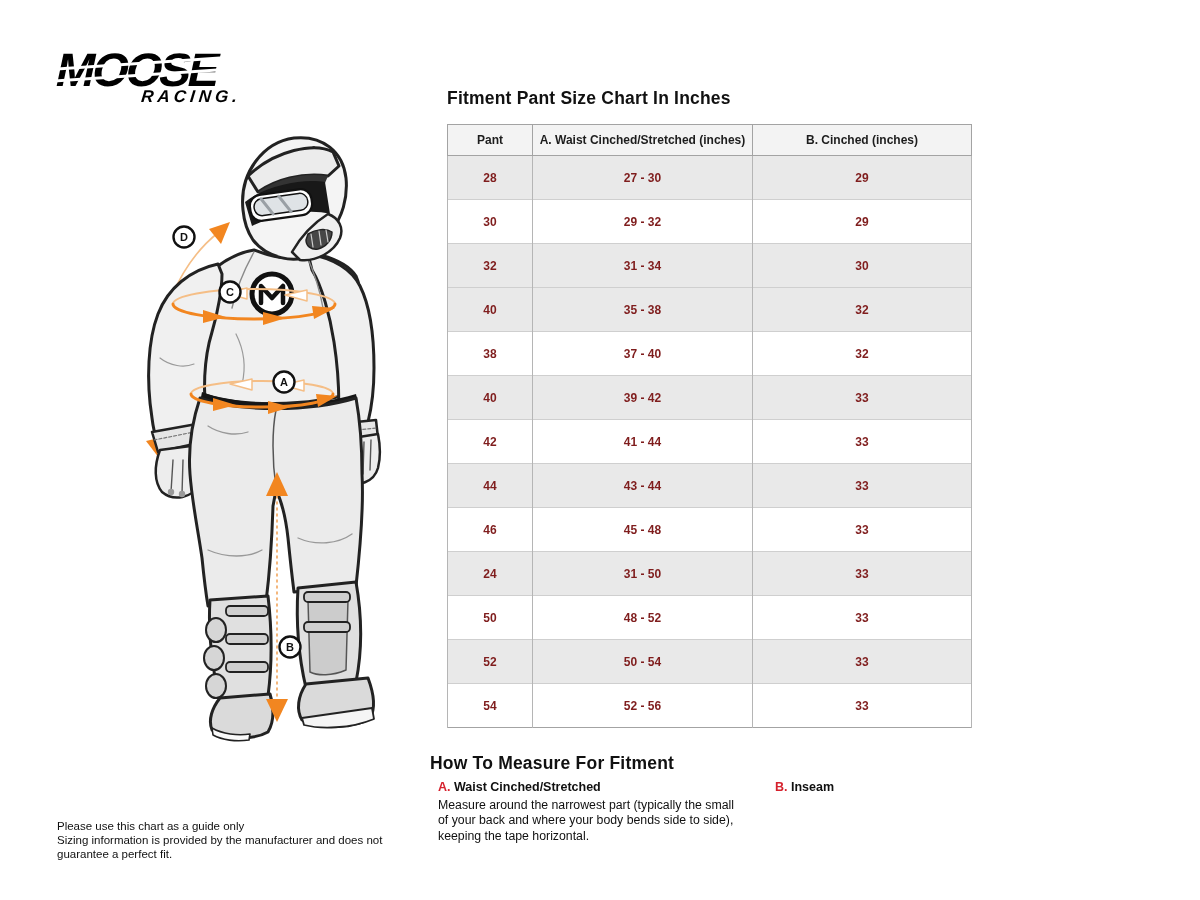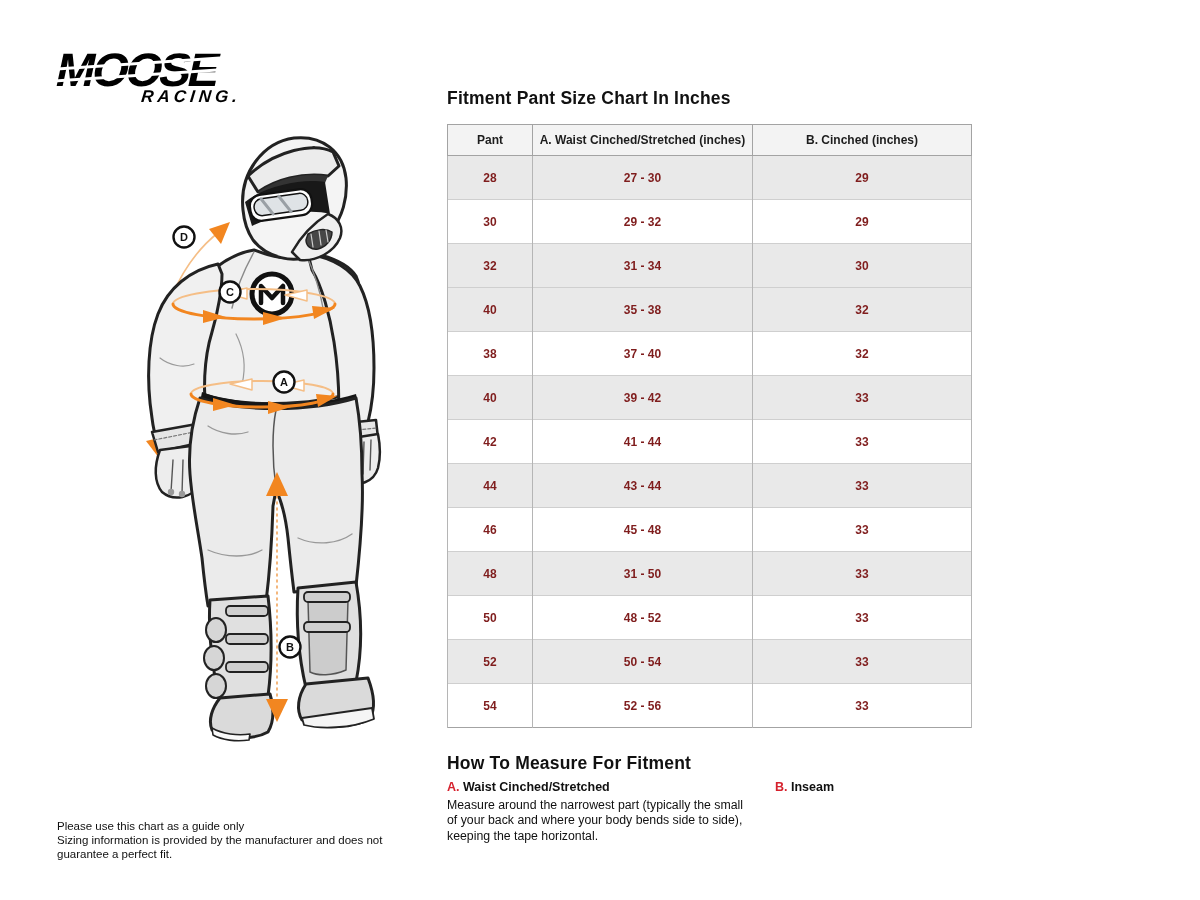--- a/index.html
+++ b/index.html
@@ -10,35 +10,35 @@
   .logo{position:absolute;left:57px;top:48px;width:190px;}
   .logo-top-wrap{position:relative;display:inline-block;transform:skewX(-12deg);}
   .logo-top{font-size:47px;font-weight:bold;letter-spacing:-3px;line-height:44px;color:#000;}
   .slit{position:absolute;left:-4px;right:-4px;height:3px;background:#fff;transform:rotate(-4deg);}
   .slit1{top:14px}.slit2{top:26px}
   .logo-bottom{font-size:17px;font-weight:bold;font-style:italic;letter-spacing:4px;
                text-align:right;margin-top:-5px;padding-right:6px;color:#000;transform:skewX(-6deg);}
 
   
   .chart-title{position:absolute;left:447px;top:88px;font-size:17.5px;font-weight:bold;letter-spacing:.2px;}
-  .howto-title{position:absolute;left:447px;top:753px;font-size:17.5px;font-weight:bold;letter-spacing:.2px;}
+  .howto-title{position:absolute;left:430px;top:753px;font-size:17.5px;font-weight:bold;letter-spacing:.2px;}
 
   
   table.size-table{position:absolute;left:447px;top:124px;width:524px;border-collapse:collapse;
                    table-layout:fixed;border:1px solid #a3a3a3;}
   .size-table th{height:28px;background:#f3f3f3;border:1px solid #a3a3a3;
                  font-size:12px;font-weight:bold;color:#1d1d1d;text-align:center;}
   .size-table td{height:41px;border-left:1px solid #b5b5b5;border-right:1px solid #b5b5b5;
                  border-top:1px solid #cfcfcf;text-align:center;font-size:12px;
                  font-weight:bold;color:#7f1d1d;background:#ffffff;}
   .size-table tr.shade td{background:#e9e9e9;}
 
   
   .howto-col{position:absolute;top:780px;font-size:12.3px;line-height:15.5px;color:#101010;}
-  .howto-a{left:447px;width:298px;}
+  .howto-a{left:438px;width:298px;}
   .howto-b{left:775px;width:308px;}
   .howto-head{font-weight:bold;font-size:12.5px;margin:0 0 2px 0;}
   .howto-letter{color:#d6212d;}
   .howto-text{margin:0;}
 
   
   .disclaimer{position:absolute;left:57px;top:819px;width:380px;font-size:11.5px;line-height:14px;color:#101010;}
 
   
   .figure{position:absolute;left:40px;top:130px;width:400px;height:630px;}
@@ -113,21 +113,21 @@
           <td>44</td>
           <td>43 - 44</td>
           <td>33</td>
         </tr>
       <tr>
           <td>46</td>
           <td>45 - 48</td>
           <td>33</td>
         </tr>
       <tr class="shade">
-          <td>48</td>
+          <td>24</td>
           <td>31 - 50</td>
           <td>33</td>
         </tr>
       <tr>
           <td>50</td>
           <td>48 - 52</td>
           <td>33</td>
         </tr>
       <tr class="shade">
           <td>52</td>

